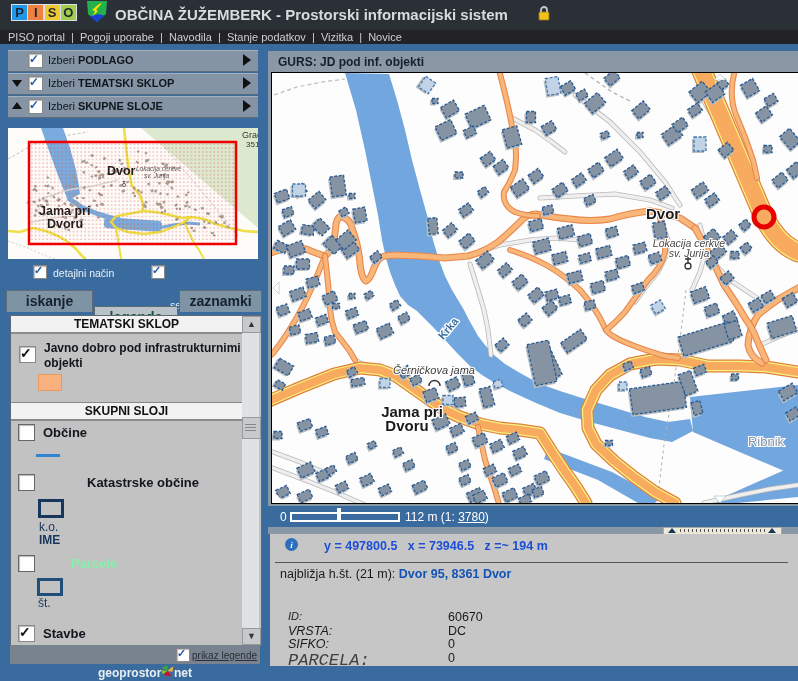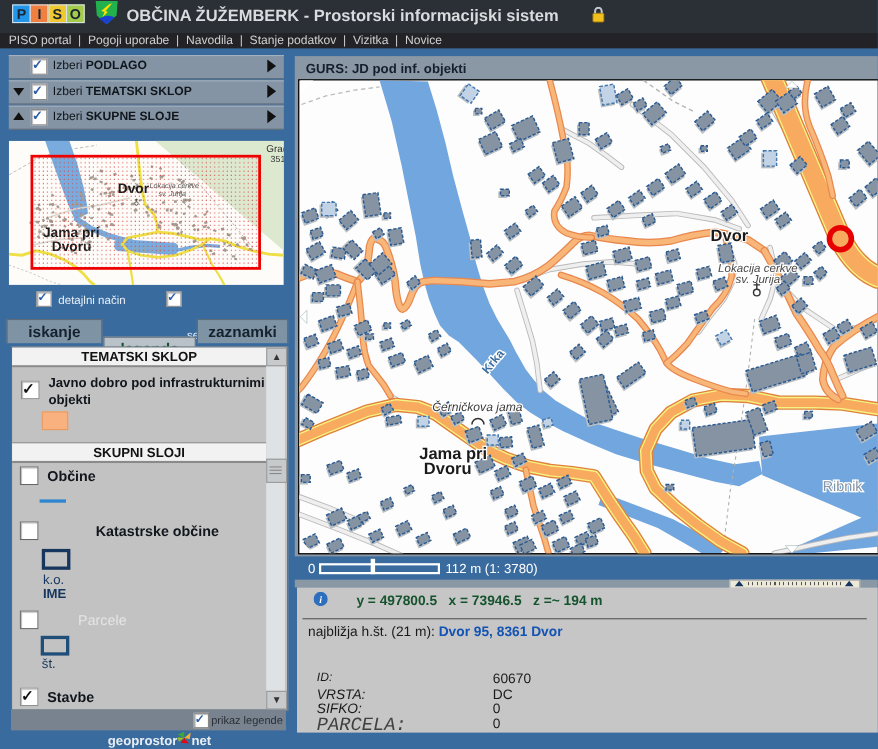--- a/index.html
+++ b/index.html
@@ -259,37 +259,37 @@
 <div class="abs" style="left:11px;top:402px;width:231px;height:15px;background:#f2f2f2;border-top:1px solid #888;border-bottom:2px solid #8a8a8a;text-align:center;font-size:12px;font-weight:bold;color:#111;padding-top:1px;">SKUPNI SLOJI</div>
 <div style="position:absolute;left:18px;top:424px;width:15px;height:15px;background:#fff;border:1px solid #666;box-shadow:inset 1px 1px 1px #bbb;"></div>
 <div class="abs" style="left:43px;top:425px;font-size:13px;font-weight:bold;color:#10161c;">Občine</div>
 <div class="abs" style="left:36px;top:454px;width:24px;height:3px;background:#2e86d0;"></div>
 <div style="position:absolute;left:18px;top:474px;width:15px;height:15px;background:#fff;border:1px solid #666;box-shadow:inset 1px 1px 1px #bbb;"></div>
 <div class="abs" style="left:43px;top:475px;font-size:13px;font-weight:bold;color:#10161c;margin-left:44px;">Katastrske občine</div>
 <div class="abs" style="left:38px;top:499px;width:20px;height:13px;background:#c2c2c2;border:3px solid #17365d;"></div>
 <div class="abs" style="left:39px;top:520px;font-size:12px;color:#17365d;">k.o.</div>
 <div class="abs" style="left:39px;top:533px;font-size:12px;font-weight:bold;color:#17365d;">IME</div>
 <div style="position:absolute;left:18px;top:555px;width:15px;height:15px;background:#fff;border:1px solid #666;box-shadow:inset 1px 1px 1px #bbb;"></div>
-<div class="abs" style="left:43px;top:556px;font-size:13px;font-weight:normal;color:#e5e5e5;padding-left:28px;">Parcele</div>
+<div class="abs" style="left:43px;top:556px;font-size:13px;font-weight:bold;color:#86efac;padding-left:28px;">Parcele</div>
 <div class="abs" style="left:37px;top:578px;width:20px;height:12px;background:#c2c2c2;border:3px solid #1f4e79;"></div>
 <div class="abs" style="left:38px;top:596px;font-size:12px;color:#17365d;">št.</div>
 <div style="position:absolute;left:18px;top:625px;width:15px;height:15px;background:#fff;border:1px solid #888;box-shadow:inset 1px 1px 1px #bbb;">
     <div style="position:absolute;left:0px;top:-2px;font-size:14px;font-weight:bold;color:#111;">✓</div>
   </div>
 <div class="abs" style="left:43px;top:626px;font-size:13px;font-weight:bold;color:#10161c;">Stavbe</div>
 <div class="abs" style="left:242px;top:316px;width:17px;height:327px;background:#dfe2e4;"></div>
 <div class="abs" style="left:242px;top:316px;width:17px;height:15px;background:#c6cacd;border:1px solid #999;font-size:9px;color:#333;text-align:center;line-height:14px;">▲</div>
 <div class="abs" style="left:242px;top:628px;width:17px;height:15px;background:#c6cacd;border:1px solid #999;font-size:9px;color:#333;text-align:center;line-height:14px;">▼</div>
 <div class="abs" style="left:242px;top:417px;width:17px;height:20px;background:#c6cacd;border:1px solid #999;"></div>
 <div class="abs" style="left:245px;top:424px;width:11px;height:1px;background:#888;box-shadow:0 3px #888,0 6px #888;"></div>
 <div class="abs" style="left:10px;top:645px;width:250px;height:19px;background:#78838f;"></div>
 <div style="position:absolute;left:176px;top:648px;width:12px;height:12px;background:#fff;border:1px solid #888;box-shadow:inset 1px 1px 1px #bbb;">
     <div style="position:absolute;left:0px;top:-2px;font-size:11px;font-weight:bold;color:#2b5ca8;">✓</div>
   </div>
-<div class="abs" style="left:192px;top:650px;font-size:10px;color:#2a2f35;">prikaz legende</div>
+<div class="abs" style="left:192px;top:650px;font-size:10px;color:#2a2f35;text-decoration:underline;">prikaz legende</div>
 <div class="abs" style="left:98px;top:666px;font-size:12px;font-weight:bold;color:#e8eef4;">geoprostor</div>
 <svg class="abs" style="left:160px;top:664px" width="15" height="14" viewBox="0 0 18 16">
     <polygon points="9,8 2,4 9,1" fill="#3aaa35"></polygon>
     <polygon points="9,8 16,2 15,9" fill="#f8b133"></polygon>
     <polygon points="9,8 14,14 5,13" fill="#e30613"></polygon>
     <polygon points="9,8 3,12 2,7" fill="#95c11f"></polygon>
   </svg>
 <div class="abs" style="left:174px;top:666px;font-size:12px;font-weight:bold;color:#e8eef4;">net</div>
 <div class="abs" style="left:268px;top:51px;width:530px;height:455px;background:#8a97a4;"></div>
 <div class="abs" style="left:278px;top:55px;font-size:12px;font-weight:bold;color:#14202c;">GURS: JD pod inf. objekti</div>
@@ -773,32 +773,32 @@
 <path d="M714,80 L720,74 726,80 Z" fill="#fff" stroke="#9aa" stroke-width="0.5"></path>
 <path d="M714,496 L720,503 726,496 Z" fill="#fff" stroke="#9aa" stroke-width="0.5"></path>
 <path d="M279,282 L273,288 279,294 Z" fill="#fff" stroke="#9aa" stroke-width="0.5"></path>
 <path d="M273,73 L285,73 273,85 Z" fill="#fff"></path>
 <path d="M273,503 L285,503 273,491 Z" fill="#fff"></path>
 </svg>
 <div class="abs" style="left:268px;top:506px;width:530px;height:21px;background:#3a6b9e;"></div>
 <div class="abs" style="left:280px;top:510px;font-size:12px;color:#fff;">0</div>
 <div class="abs" style="left:290px;top:512px;width:106px;height:6px;border-top:2px solid #fff;border-bottom:2px solid #fff;border-left:2px solid #fff;border-right:2px solid #fff;"></div>
 <div class="abs" style="left:337px;top:508px;width:4px;height:14px;background:#fff;"></div>
-<div class="abs" style="left:405px;top:510px;font-size:12px;color:#fff;">112 m (1: <span style="">3780</span>)</div>
+<div class="abs" style="left:405px;top:510px;font-size:12px;color:#fff;">112 m (1: <span style="text-decoration:underline;">3780</span>)</div>
 <div class="abs" style="left:268px;top:527px;width:530px;height:7px;background:#8a97a4;"></div>
 <div class="abs" style="left:663px;top:527px;width:117px;height:7px;background:#ece9d8;border:1px solid #aaa;"></div>
 <div class="abs" style="left:668px;top:528px;width:0;height:0;border-left:4px solid transparent;border-right:4px solid transparent;border-bottom:5px solid #17365d;"></div>
 <div class="abs" style="left:768px;top:528px;width:0;height:0;border-left:4px solid transparent;border-right:4px solid transparent;border-bottom:5px solid #17365d;"></div>
 <div class="abs" style="left:680px;top:529px;width:85px;height:3px;background:repeating-linear-gradient(90deg,#555 0,#555 1px,transparent 1px,transparent 4px);"></div>
 <div class="abs" style="left:270px;top:534px;width:528px;height:132px;background:#c6c6c6;overflow:hidden;">
 <svg style="position:absolute;left:15px;top:4px" width="13" height="13" viewBox="0 0 13 13">
       <circle cx="6.5" cy="6.5" r="6.5" fill="#2d6fbd"></circle>
       <text x="6.5" y="10" text-anchor="middle" font-size="9" font-weight="bold" fill="#fff" font-family="Liberation Serif,serif" font-style="italic">i</text>
     </svg>
-<div style="position:absolute;left:54px;top:5px;font-size:12.5px;font-weight:bold;color:#14532d;">y = 497800.5 &nbsp; x = 73946.5 &nbsp; z =~ 194 m</div>
+<div style="position:absolute;left:54px;top:5px;font-size:12.5px;font-weight:bold;color:#1d4ed8;">y = 497800.5 &nbsp; x = 73946.5 &nbsp; z =~ 194 m</div>
 <div style="position:absolute;left:5px;top:28px;width:513px;height:1px;background:#555;"></div>
 <div style="position:absolute;left:10px;top:33px;font-size:12.5px;color:#1a1a1a;">najbližja h.št. (21 m): <span style="color:#1353b4;font-weight:bold;">Dvor 95, 8361 Dvor</span></div>
 <div style="position:absolute;left:18px;top:76.0px;font-size:11px;font-style:italic;color:#1a1a1a;">ID:</div>
 <div style="position:absolute;left:178px;top:76.0px;font-size:12.5px;color:#1a1a1a;">60670</div>
 <div style="position:absolute;left:18px;top:89.5px;font-size:12.5px;font-style:italic;color:#1a1a1a;">VRSTA:</div>
 <div style="position:absolute;left:178px;top:89.5px;font-size:12.5px;color:#1a1a1a;">DC</div>
 <div style="position:absolute;left:18px;top:103.0px;font-size:12.5px;font-style:italic;color:#1a1a1a;">SIFKO:</div>
 <div style="position:absolute;left:178px;top:103.0px;font-size:12.5px;color:#1a1a1a;">0</div>
 <div style="position:absolute;left:18px;top:116.5px;font-size:17px;font-style:italic;color:#404040;font-family:Liberation Mono, monospace;">PARCELA:</div>
 <div style="position:absolute;left:178px;top:116.5px;font-size:12.5px;color:#1a1a1a;">0</div>

